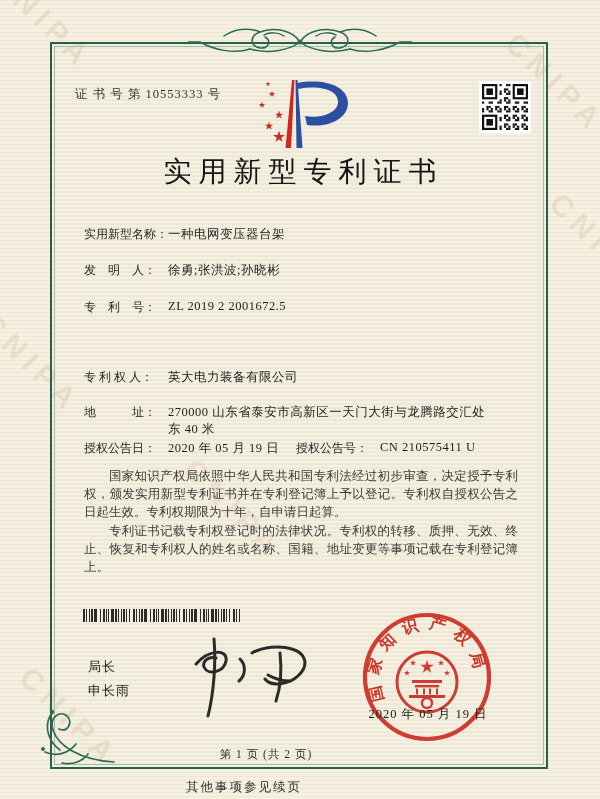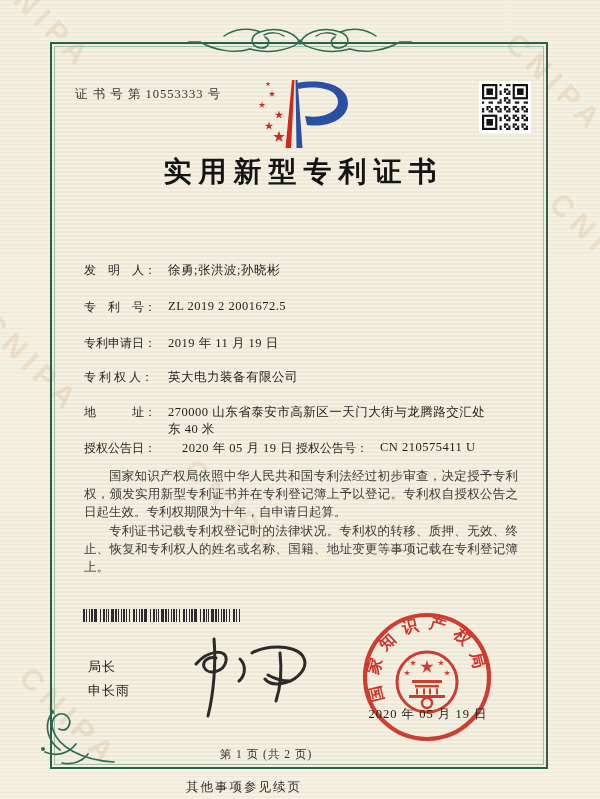--- a/index.html
+++ b/index.html
@@ -34,33 +34,33 @@
     position:absolute;left:75px;top:86px;font-size:12.5px;letter-spacing:1px;color:#333;
   }
   .logo{position:absolute;left:252px;top:76px;width:105px;height:76px;}
   .qr{
     position:absolute;left:479px;top:81px;width:46px;height:46px;
     background:#fff;padding:3px;
   }
   .qr svg{display:block;width:46px;height:46px;}
   .title{
     position:absolute;left:0;top:153px;width:600px;text-align:center;
-    font-size:28px;font-weight:bold;letter-spacing:7px;color:#141414;
+    font-size:28px;font-weight:normal;letter-spacing:7px;color:#141414;
     text-indent:7px;
   }
   .row{position:absolute;left:84px;width:434px;display:flex;align-items:flex-start;}
   .flabel{flex:none;width:80px;font-size:12px;color:#262626;white-space:nowrap;}
   .fvalue{font-size:12.5px;color:#1f1f1f;margin-left:4px;letter-spacing:0.5px;}
   #row-name{top:226px}
   #row-inventor{top:262px}
   #row-patno{top:299px}
   #row-appdate{top:335px}
   #row-patentee{top:369px}
   #row-address{top:404px}
-  #row-grant{top:440px;position:absolute;gap:14px;}
+  #row-grant{top:440px;position:absolute;}
   .pair2{position:absolute;left:212px;top:0;display:flex;}
   .addr2{display:block;}
   .paras{
     position:absolute;left:84px;top:467px;width:434px;
     font-size:12.5px;line-height:18.2px;color:#3a3a3a;text-align:justify;
   }
   .paras p{margin:0;text-indent:2em;}
   .barcode{position:absolute;left:83px;top:609px;width:160px;height:13px;}
   .officer{position:absolute;left:88px;font-size:13px;color:#222;letter-spacing:1px;}
   #officer-title{top:658px}
@@ -262,31 +262,31 @@
           <rect x="33.0" y="44.0" width="2.2" height="2.2"></rect>
           <rect x="35.2" y="44.0" width="2.2" height="2.2"></rect>
           <rect x="41.8" y="44.0" width="2.2" height="2.2"></rect>
           <rect x="44.0" y="44.0" width="2.2" height="2.2"></rect>
         </g>
     </svg>
   </div>
 
   <div class="title">实用新型专利证书</div>
 
+  <div class="row" id="row-name">
+    <span class="flabel">实用新型名称：</span>
+    <span class="fvalue">一种电网变压器台架</span>
+  </div>
   <div class="row" id="row-inventor">
     <span class="flabel">发　明　人：</span>
     <span class="fvalue">徐勇;张洪波;孙晓彬</span>
   </div>
   <div class="row" id="row-patno">
     <span class="flabel">专　利　号：</span>
     <span class="fvalue">ZL 2019 2 2001672.5</span>
-  </div>
-  <div class="row" id="row-appdate">
-    <span class="flabel">专利申请日：</span>
-    <span class="fvalue">2019 年 11 月 19 日</span>
   </div>
   <div class="row" id="row-patentee">
     <span class="flabel">专 利 权 人：</span>
     <span class="fvalue">英大电力装备有限公司</span>
   </div>
   <div class="row" id="row-address">
     <span class="flabel">地　　　址：</span>
     <span class="fvalue addr2">
       <span style="display:block;">270000 山东省泰安市高新区一天门大街与龙腾路交汇处</span>
       <span style="display:block;">东 40 米</span>

